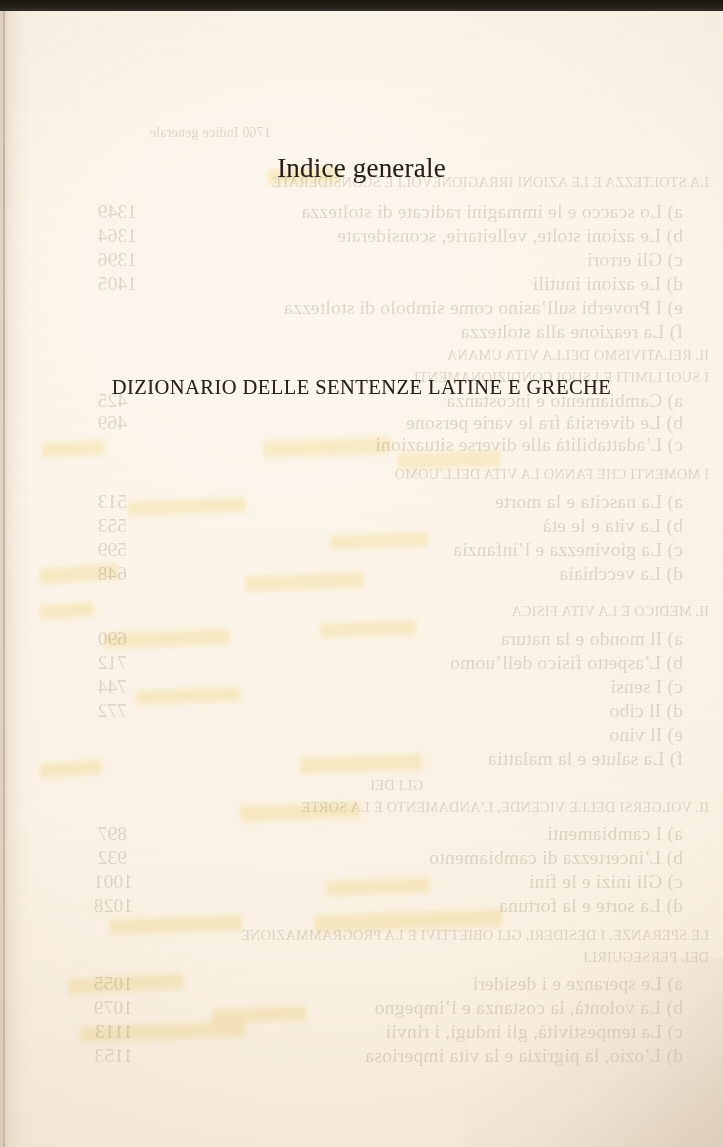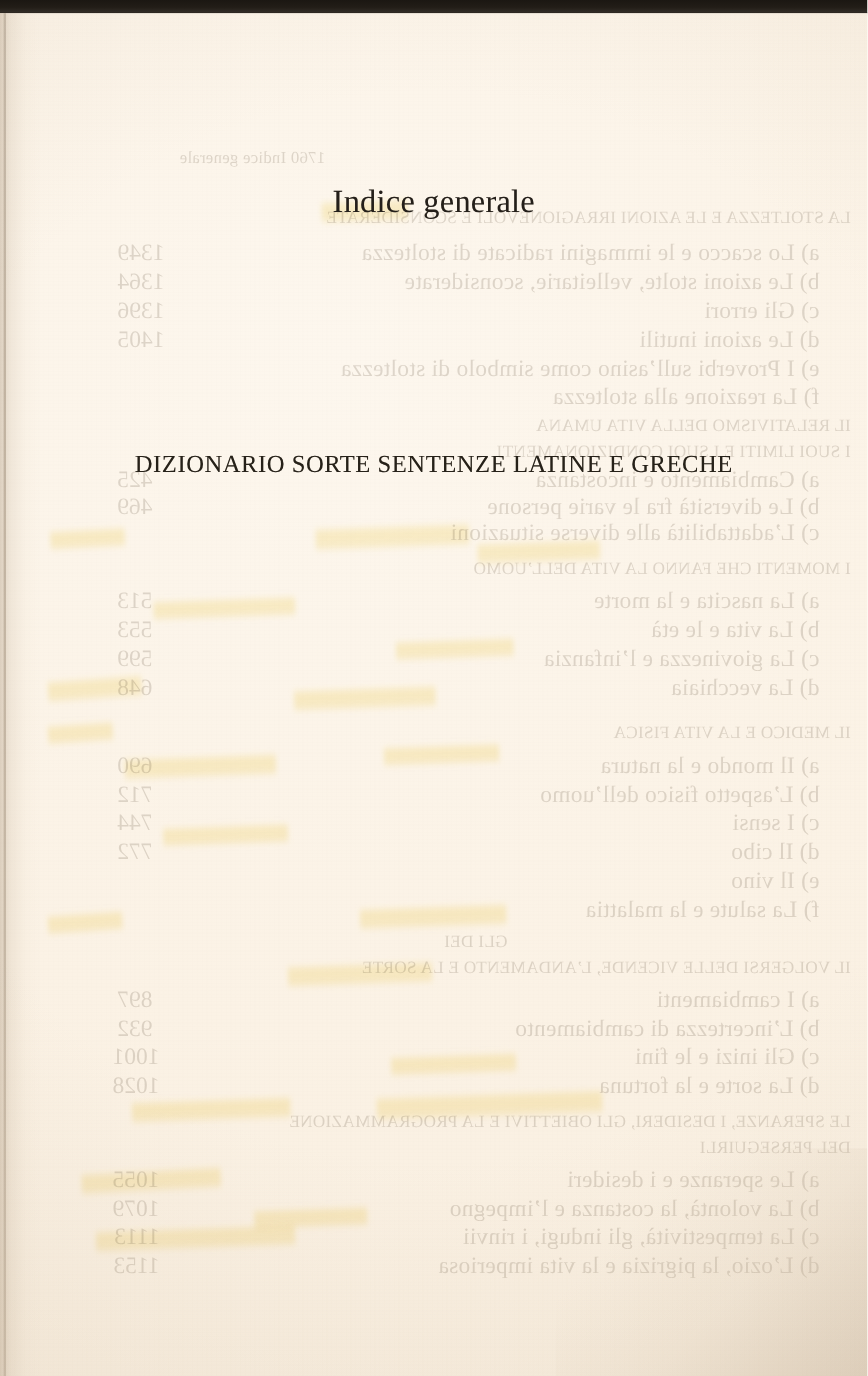--- a/index.html
+++ b/index.html
@@ -289,21 +289,21 @@
         <div class="fm-row">
           <span class="fm-label"></span>
           <span class="fm-page"></span>
         </div>
         <div class="fm-row">
           <span class="fm-label"></span>
           <span class="fm-page"></span>
         </div>
       </div>
 
-    <div class="dict-title">DIZIONARIO SORTE SENTENZE LATINE E GRECHE</div>
+    <div class="dict-title">DIZIONARIO DELLE SENTENZE LATINE E GRECHE</div>
 
     <div class="toc" id="toc">
         <div class="toc-group">
           <div class="toc-head"></div>
           <div class="toc-row">
             <span class="toc-label"></span>
             <span class="toc-page"></span>
           </div>
           <div class="toc-row">
             <span class="toc-label"></span>

